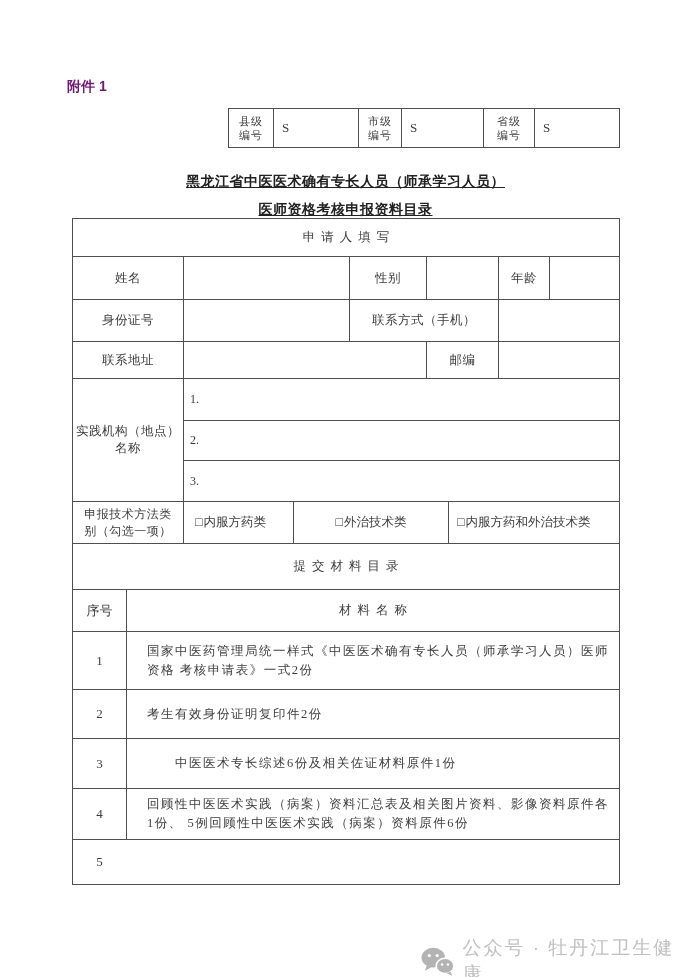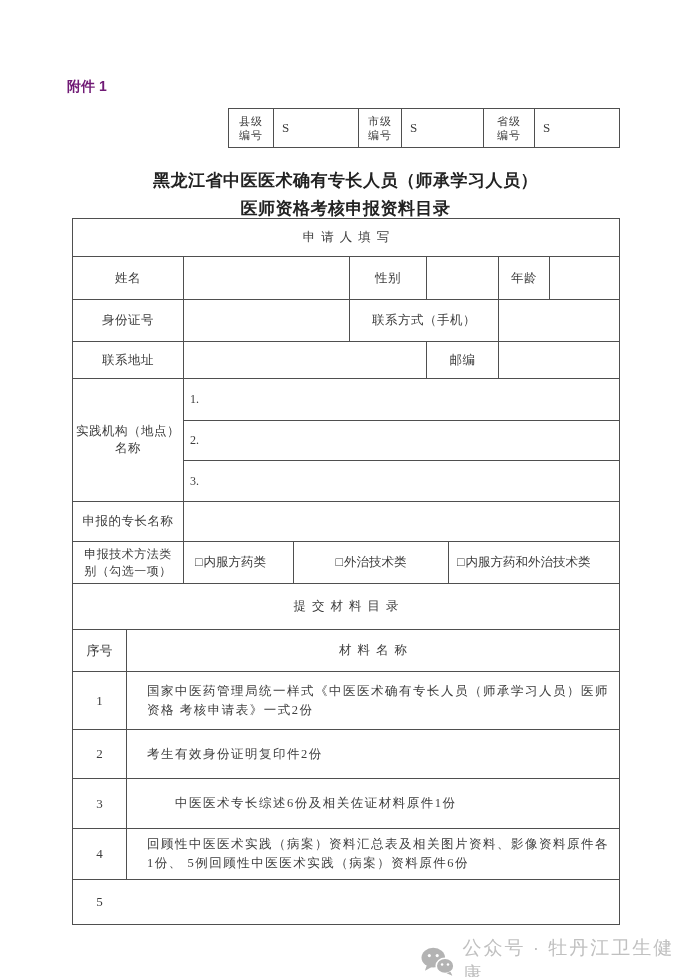--- a/index.html
+++ b/index.html
@@ -44,24 +44,25 @@
     letter-spacing: 1px;
   }
   .code-value { font-size: 13px; padding-left: 8px; }
   
   .title {
     position: absolute;
     left: 0; right: 0; top: 167px;
     text-align: center;
     font-family: "Liberation Sans", "DejaVu Sans", sans-serif;
     font-weight: bold;
-    font-size: 17px;
+    font-size: 14px;
     line-height: 28px;
     color: #222222;
     letter-spacing: 0.5px;
+    text-decoration: underline;
   }
   
   .tbl {
     position: absolute;
     left: 72px; top: 218px;
     width: 548px;
     border: 1px solid #4f4f4f;
     font-size: 12.5px;
   }
   .row { display: flex; border-top: 1px solid #4f4f4f; }
@@ -172,24 +173,20 @@
           </div>
         <div class="sub-row">
             <span>2.</span>
           </div>
         <div class="sub-row">
             <span>3.</span>
           </div>
       </div>
     </div>
 
-    <div class="row" style="height:40px;">
-      <div class="cell c-center c-label" style="width:110px;">申报的专长名称</div>
-      <div class="cell" style="flex:1;"></div>
-    </div>
 
     <div class="row" style="height:42px;">
       <div class="cell c-center c-label prewrap" style="width:110px; font-size:12px;">申报技术方法类
 别（勾选一项）</div>
       <div class="cell chk-cell" style="width:110px; padding-left:11px;">
         <span class="chk-box">□</span>
           <span>内服方药类</span>
       </div>
       <div class="cell chk-cell c-center" style="width:155px;">
         <span class="chk-box">□</span>

